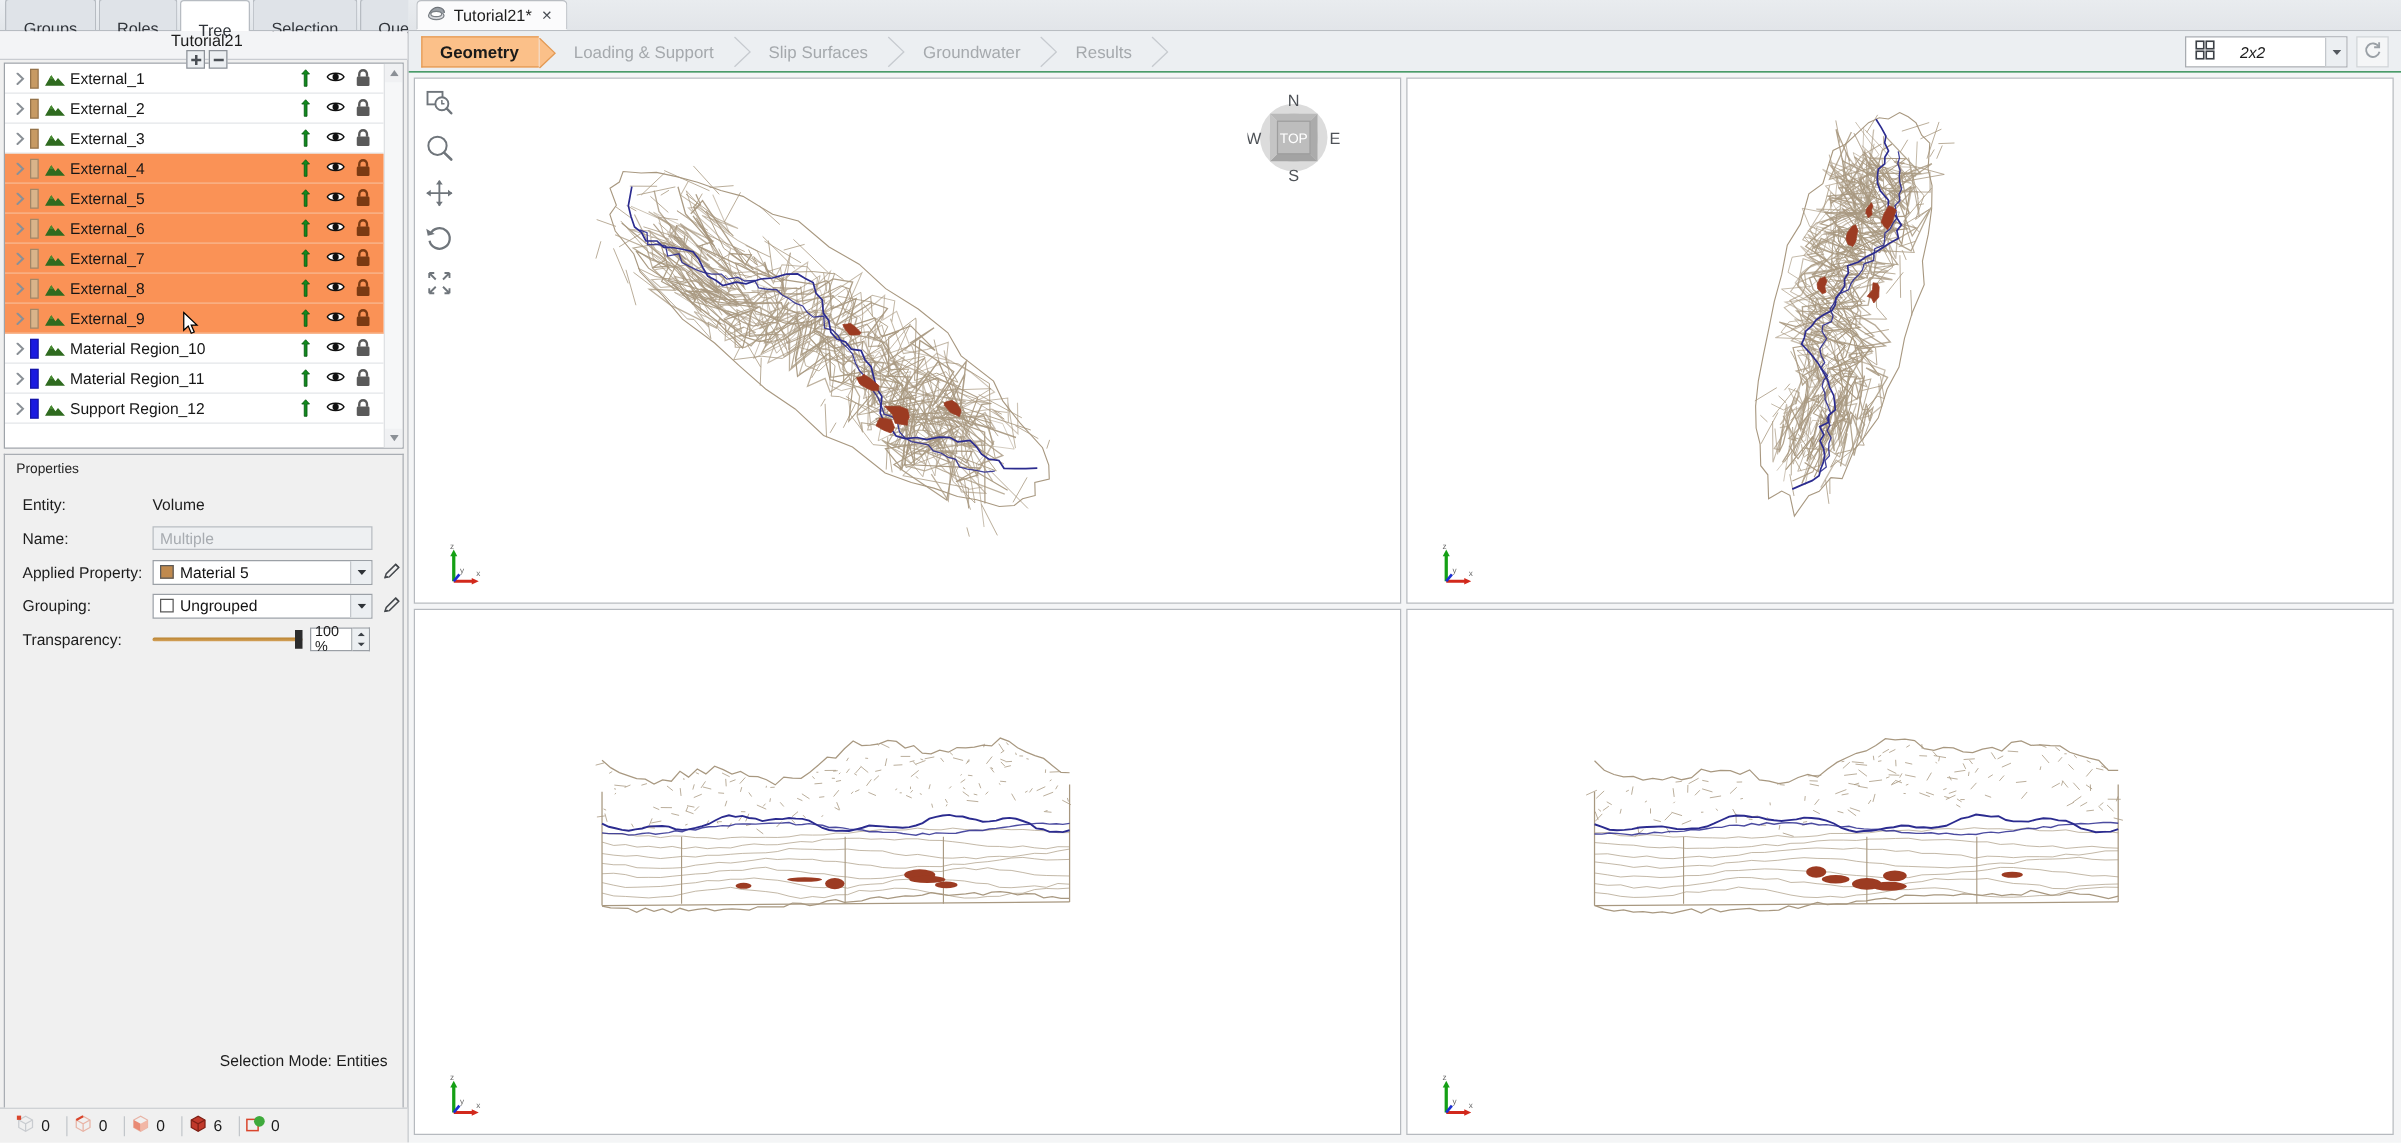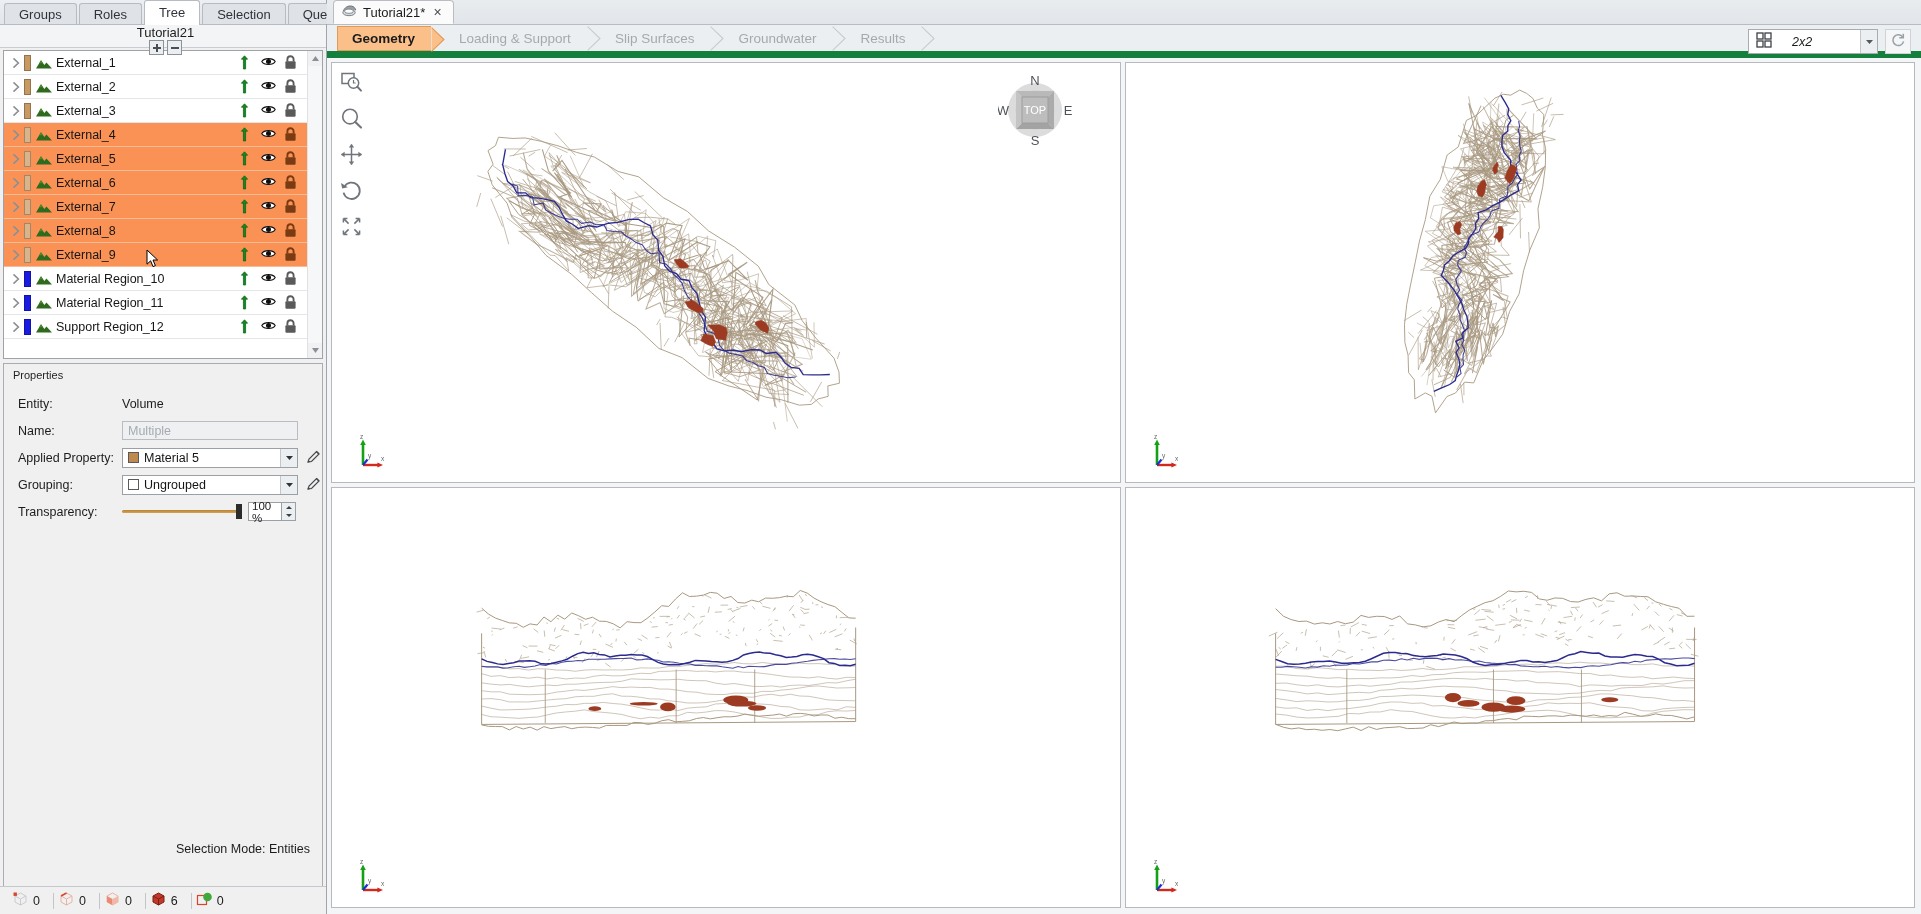--- a/index.html
+++ b/index.html
@@ -30,21 +30,21 @@
   }
   .tabstrip {
     height: 25px;
     display: flex; align-items: flex-end;
     background: linear-gradient(#eceff3,#e2e6ea);
     padding-left: 4px;
     border-bottom: 1px solid #b7bcc2;
   }
   .tab {
     height: 21px; line-height: 21px;
-    padding: 0 14px;
+    padding: 12px 14px;
     font-size: 13px; color: #30343a;
     background: #dfe3e8;
     border: 1px solid #b7bcc2;
     border-bottom: none;
     border-radius: 3px 3px 0 0;
     margin-right: 2px;
     white-space: nowrap;
     cursor: default;
   }
   .tab.active {
@@ -228,21 +228,21 @@
     border-bottom: 1px solid #fbfbfc;
     border-radius: 4px 4px 0 0;
     font-size: 13px;
     cursor: default;
   }
   .doc-close { font-size: 14px; color:#4a4f55; cursor:pointer; line-height:1; padding:0 2px; }
 
   #ribbon {
     height: 33px;
     background: #eceff2;
-    border-bottom: 7px solid #15803d;
+    border-bottom: 1px solid #15803d;
     display: flex; align-items: center;
     padding-left: 10px;
     position: relative;
   }
   .wf-steps { display: flex; align-items: center; height: 33px; }
   .wf-step {
     height: 25px;
     display: flex; align-items: center;
     padding: 0 16px 0 14px;
     font-size: 13.5px;

